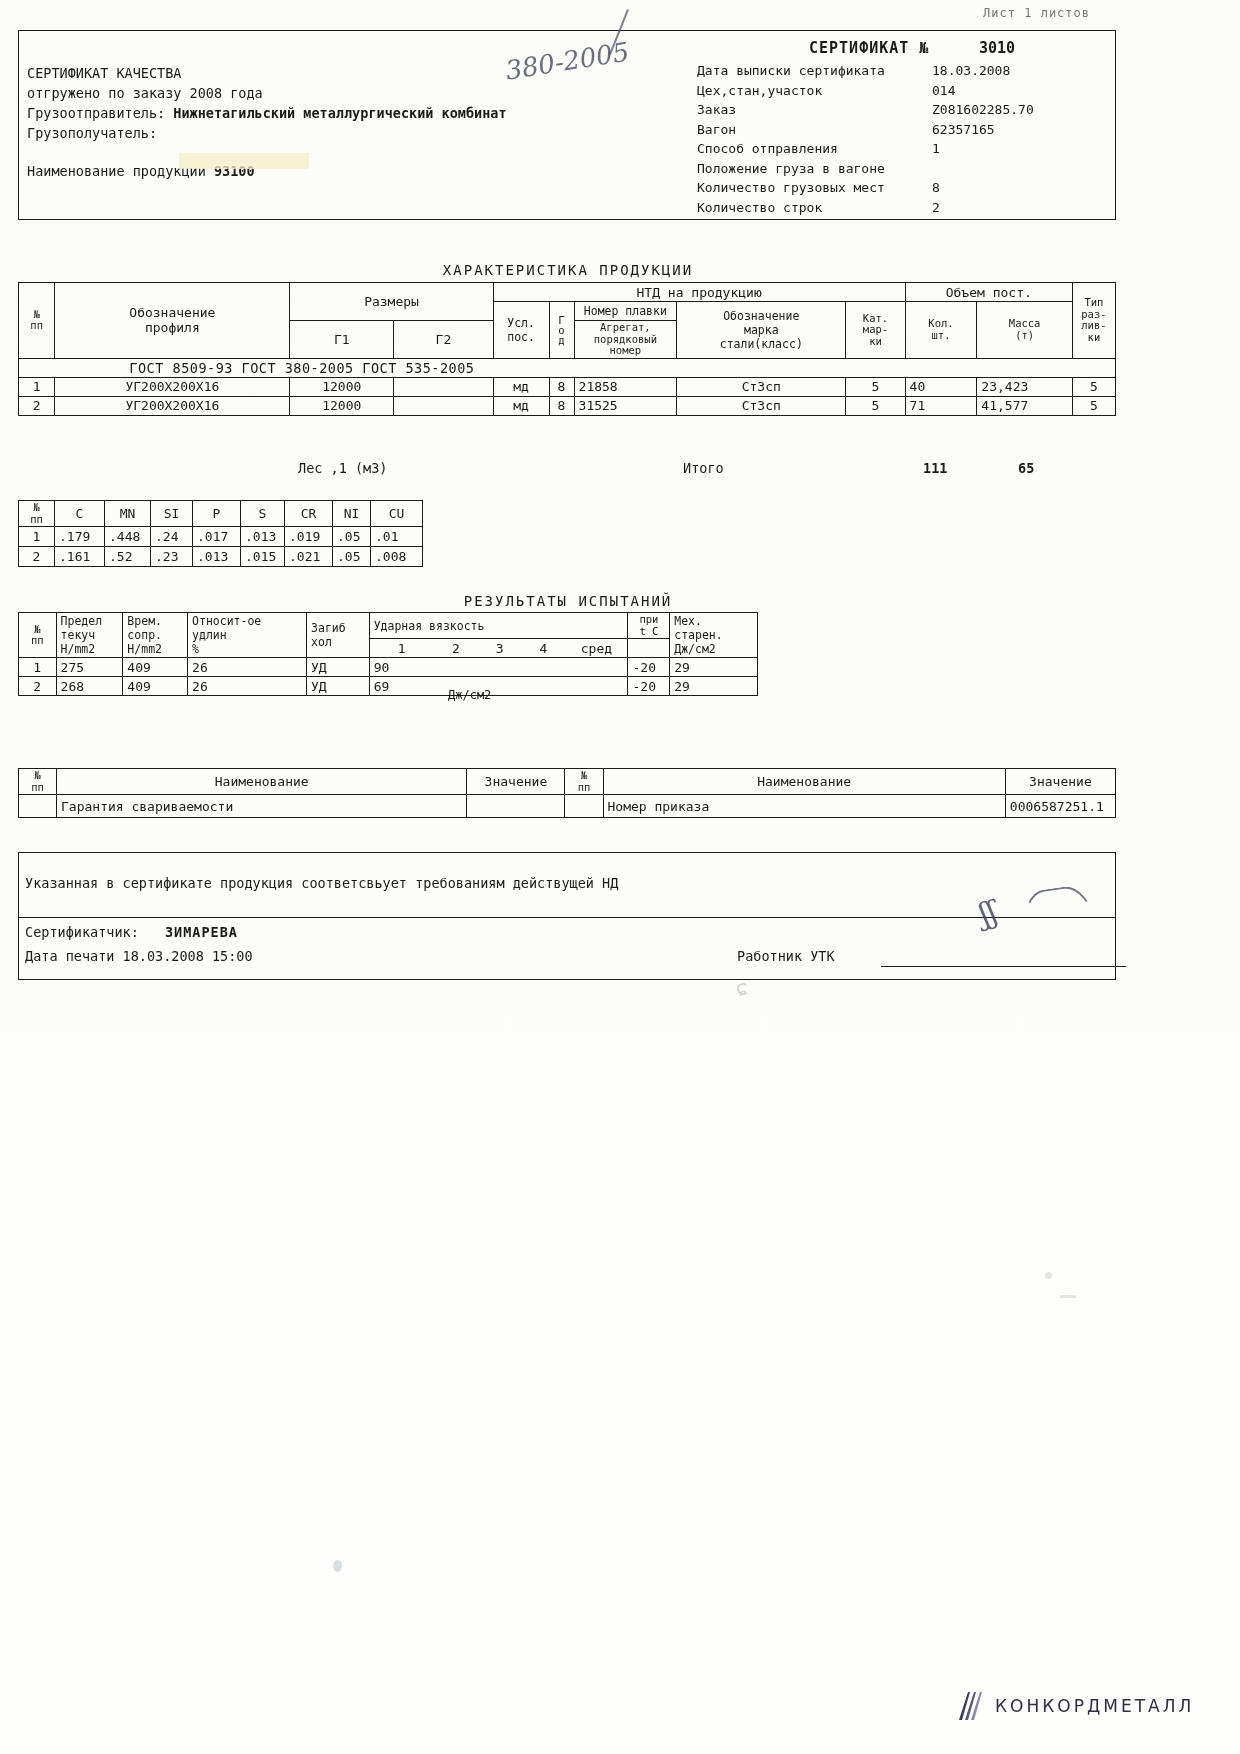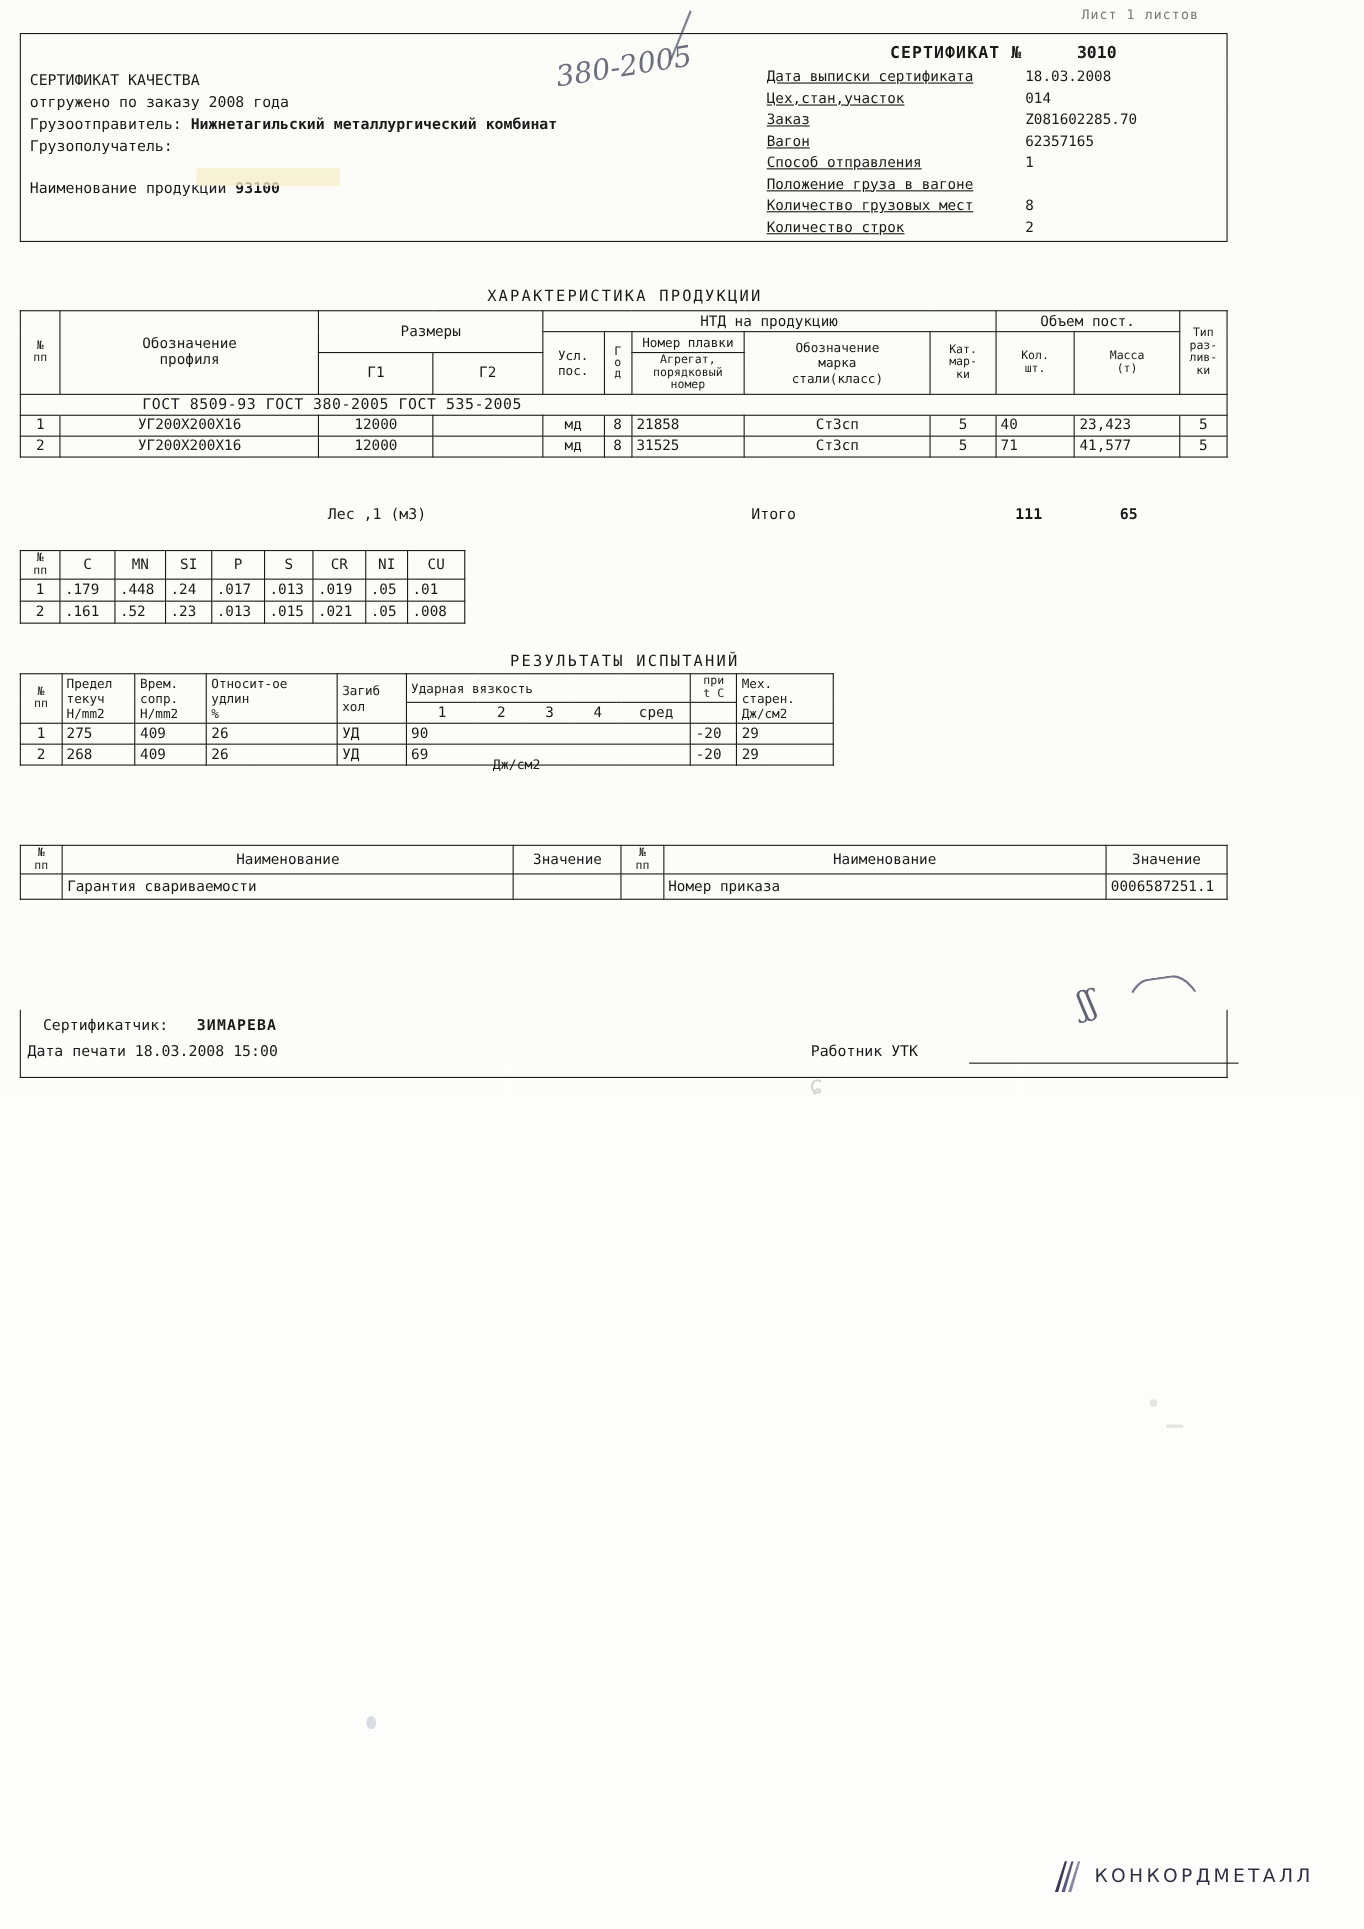--- a/index.html
+++ b/index.html
@@ -79,21 +79,21 @@
     position: absolute;
     left: 678px;
     top: 30px;
     width: 410px;
     font-size: 13px;
     line-height: 19.5px;
   }
   .hr-row {
     display: flex;
   }
-  .hr-label { width: 235px; white-space: nowrap; text-decoration: underline; }
+  .hr-label { width: 235px; white-space: nowrap; }
   .hr-val { font-weight: normal; white-space: nowrap; }
 
   .handwriting {
     position: absolute;
     left: 505px;
     top: 46px;
     font-family: "DejaVu Serif", serif;
     font-size: 26px;
     color: #3a3f55;
     transform: rotate(-9deg);
@@ -202,21 +202,21 @@
     left: 18px;
     top: 918px;
     width: 1098px;
     height: 62px;
     border: 1.5px solid #1a1a1a;
     border-top: none;
     box-sizing: border-box;
   }
   .sign-line1 {
     position: absolute;
-    left: 20px;
+    left: 6px;
     top: 6px;
     font-size: 13.5px;
   }
   .sign-line1 .nm { font-weight: bold; margin-left: 18px; letter-spacing: 1px; }
   .sign-line2 {
     position: absolute;
     left: 6px;
     top: 30px;
     font-size: 13.5px;
   }
@@ -617,20 +617,23 @@
       <td class="c"></td>
       <td class="l">Гарантия свариваемости</td>
       <td class="l"></td>
       <td class="c"></td>
       <td class="l">Номер приказа</td>
       <td class="l">0006587251.1</td>
     </tr>
   </tbody>
     </table>
 
+  <div class="footer-box">
+    <div class="footer-text">Указанная в сертификате продукция соответсвьует требованиям действущей НД</div>
+  </div>
 
   <div class="sign-box">
     <div class="sign-line1">
       <span>Сертификатчик:</span>
       <span class="nm">ЗИМАРЕВА</span>
     </div>
     <div class="sign-line2">
       <span>Дата печати</span>
       <span>18.03.2008 15:00</span>
     </div>

